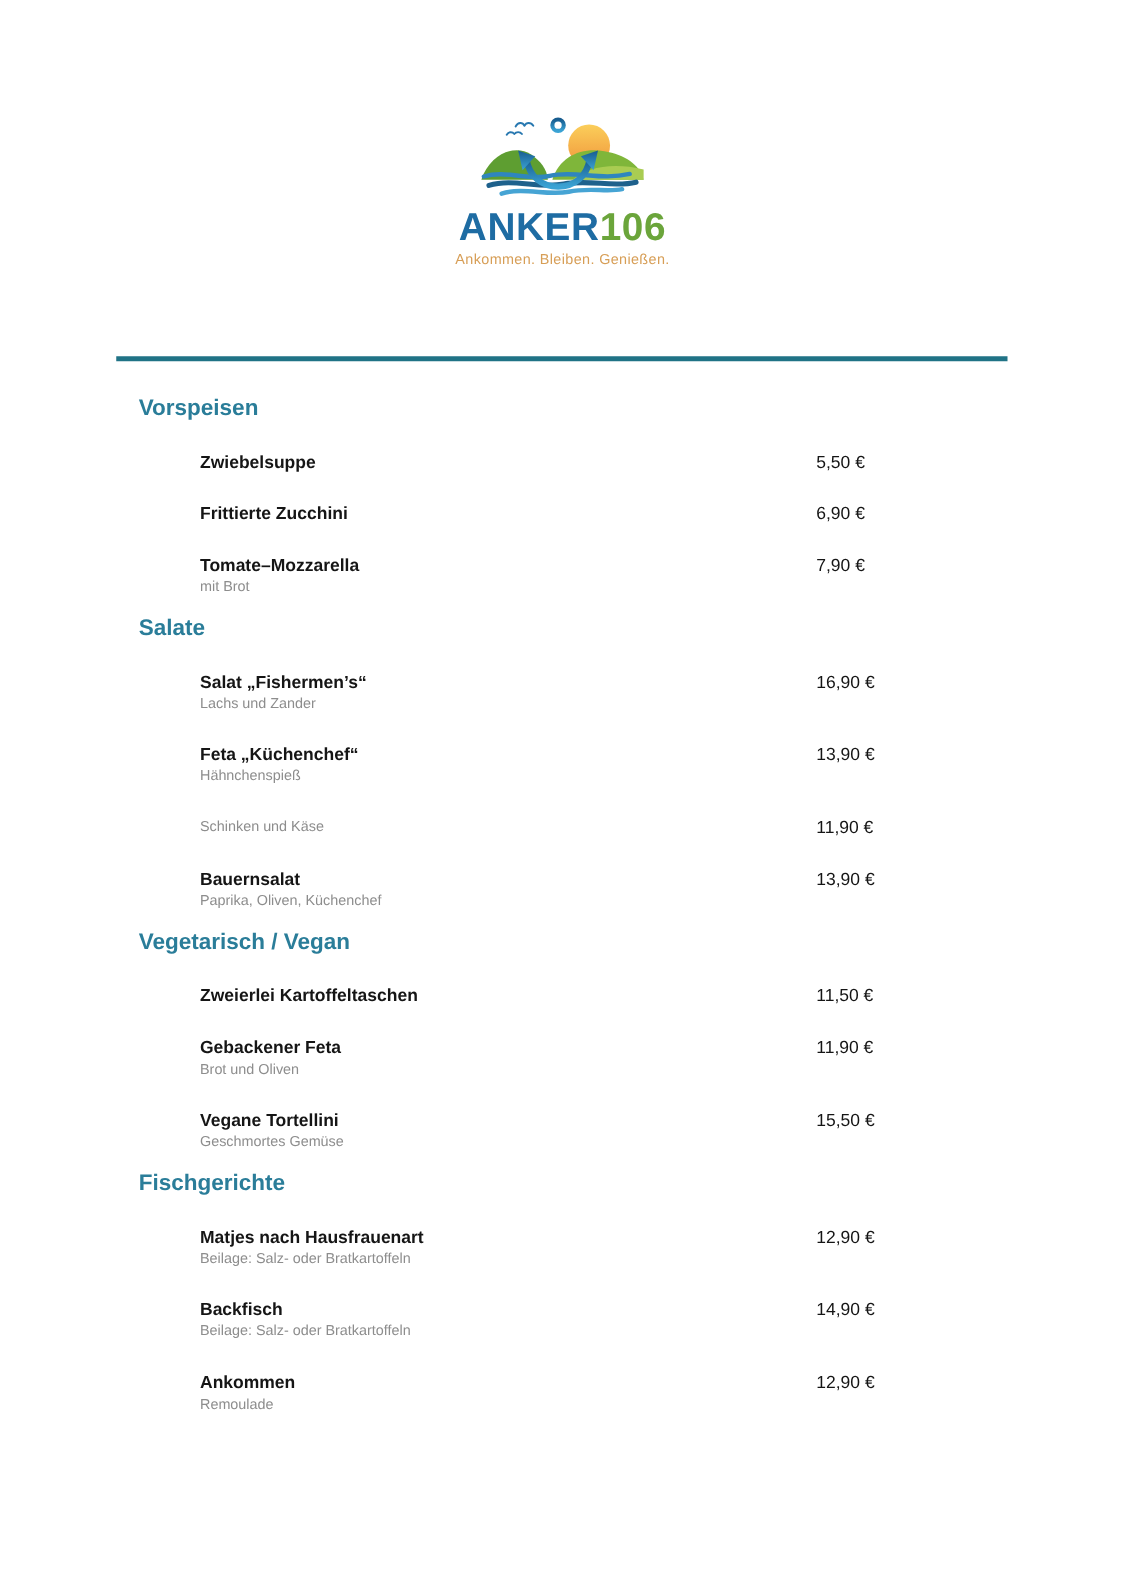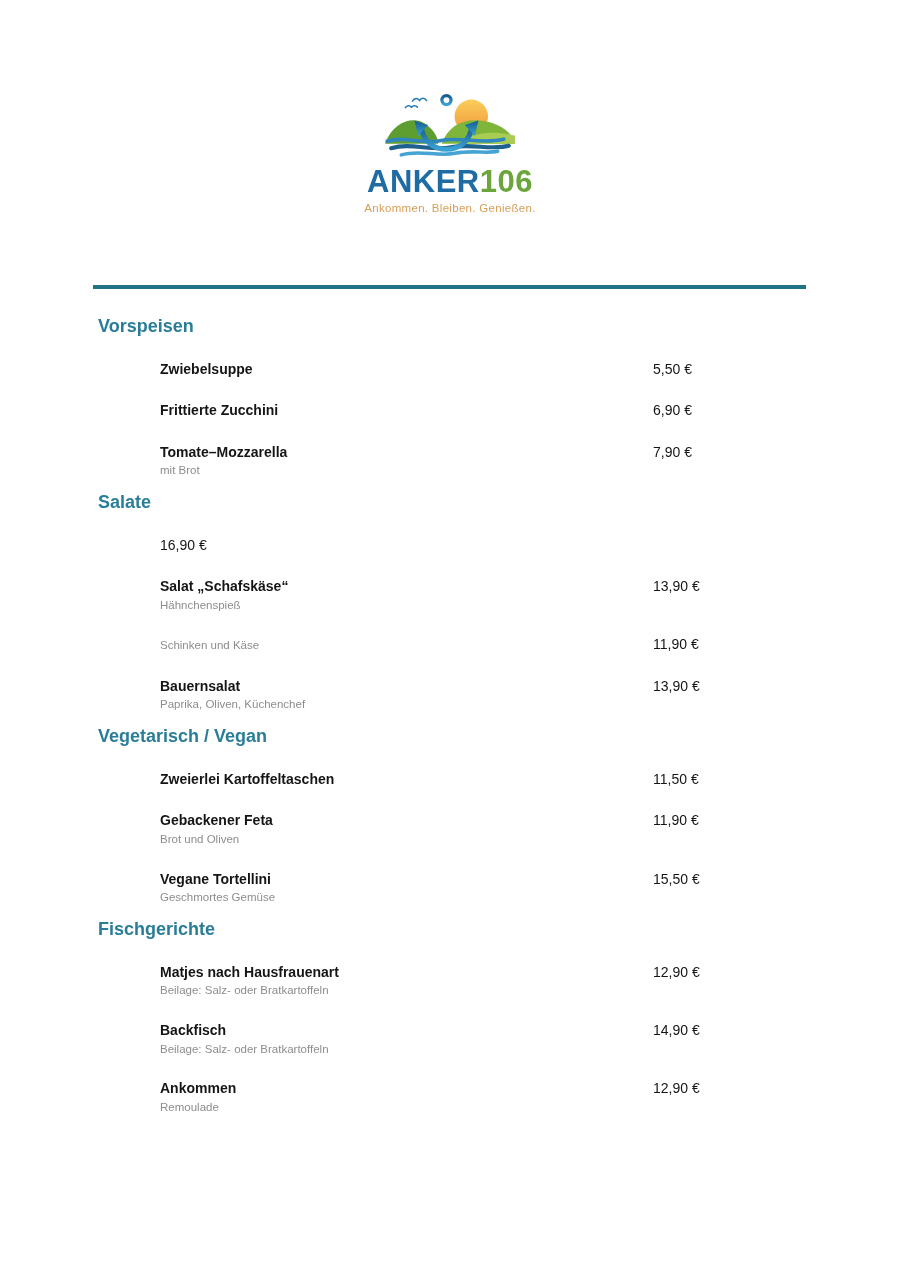--- a/index.html
+++ b/index.html
@@ -53,21 +53,21 @@
     position: absolute;
     top: 302px;
     left: 95px;
     width: 711px;
   }
   .section-title {
     color: #2A7D99;
     font-size: 18px;
     font-weight: 700;
     line-height: 1.15;
-    margin: 14px 0 4px 3px;
+    margin: 14px 0 4px 16px;
   }
   .menu-item {
     display: flex;
     align-items: flex-start;
     padding-left: 65px;
     margin-top: 24px;
   }
   .item-main { width: 493px; }
   .item-name {
     font-size: 14px;
@@ -168,26 +168,30 @@
     </div>
     <div class="item-price">7,90 €</div>
   </div>
 </div>
   </section>
 
   <section class="menu-section">
     <h2 class="section-title">Salate</h2>
     <div class="section-items">
   <div class="menu-item">
+    <div class="item-main">
+      <div class="item-name">Salat „Fishermen’s“</div>
+      <div class="item-desc">Lachs und Zander</div>
+    </div>
     <div class="item-price">16,90 €</div>
   </div>
 
   <div class="menu-item">
     <div class="item-main">
-      <div class="item-name">Salat „Schafskäse“</div>
+      <div class="item-name">Feta „Küchenchef“</div>
       <div class="item-desc">Hähnchenspieß</div>
     </div>
     <div class="item-price">13,90 €</div>
   </div>
 
   <div class="menu-item">
     <div class="item-main">
       <div class="item-desc">Schinken und Käse</div>
     </div>
     <div class="item-price">11,90 €</div>

